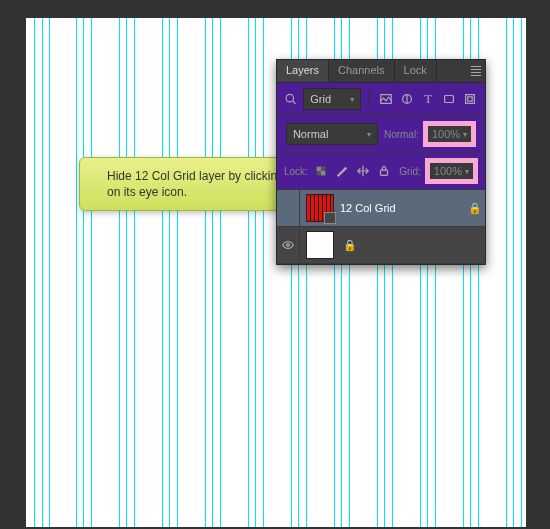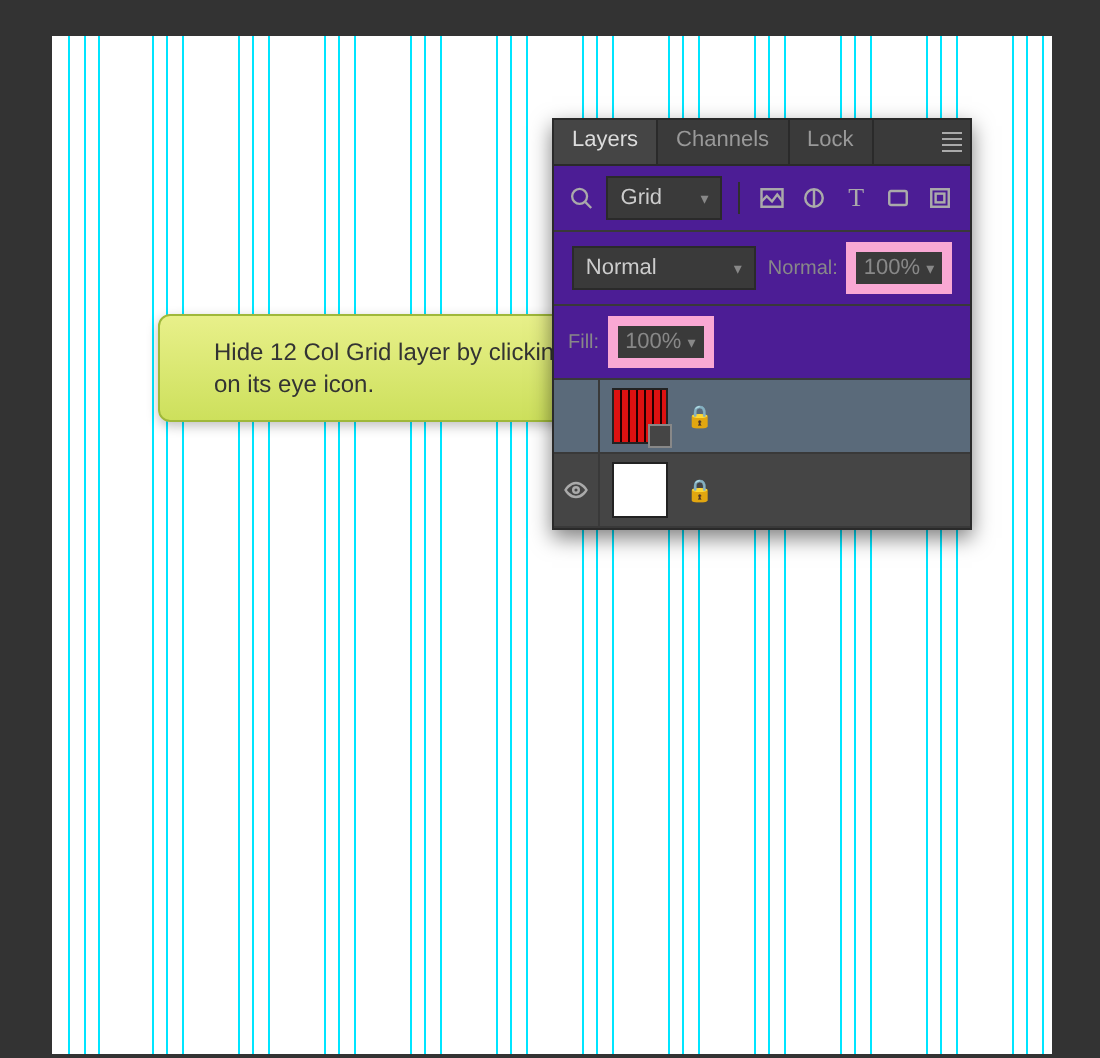--- a/index.html
+++ b/index.html
@@ -151,35 +151,63 @@
       <div style="display:flex;align-items:center;gap:4px">
         <span class="lbl">Normal:</span>
         <div class="pct-box">
           <span>100%</span>
           <span class="chev">▾</span>
         </div>
       </div>
     </div>
 
     <div class="row lock">
+      <div class="lock-icons">
+        <span class="lbl">Lock:</span>
+        <div class="ico">
+            <svg class="i" viewBox="0 0 16 16">
+              <rect x="3" y="3" width="5" height="5" fill="#888" stroke="none"></rect>
+              <rect x="8" y="8" width="5" height="5" fill="#888" stroke="none"></rect>
+              <rect x="8" y="3" width="5" height="5" fill="#555" stroke="none"></rect>
+              <rect x="3" y="8" width="5" height="5" fill="#555" stroke="none"></rect>
+            </svg>
+          </div>
+        <div class="ico">
+            <svg class="i" viewBox="0 0 16 16">
+              <path d="M3 13l9-9 1 1-9 9z"></path>
+            </svg>
+          </div>
+        <div class="ico">
+            <svg class="i" viewBox="0 0 16 16">
+              <path d="M8 2v12M2 8h12M5 5l-3 3 3 3M11 5l3 3-3 3"></path>
+            </svg>
+          </div>
+        <div class="ico">
+            <svg class="i" viewBox="0 0 16 16">
+              <rect x="4" y="7" width="8" height="6" rx="1"></rect>
+              <path d="M6 7V5a2 2 0 014 0v2"></path>
+            </svg>
+          </div>
+      </div>
       <div style="display:flex;align-items:center;gap:4px">
-        <span class="lbl">Fill:</span>
+        <span class="lbl">Grid:</span>
         <div class="pct-box">
           <span>100%</span>
           <span class="chev">▾</span>
         </div>
       </div>
     </div>
 
     <div class="layers-list">
       <div class="layer-row sel">
         <div class="eye"></div>
         <div class="thumb grid">
             <div class="corner"></div>
           </div>
+        <div class="layer-name">12 Col Grid</div>
         <div class="layer-lock">🔒</div>
       </div>
       <div class="layer-row">
         <div class="eye">
             <svg class="i" viewBox="0 0 16 16">
               <path d="M2 8s2.2-4 6-4 6 4 6 4-2.2 4-6 4-6-4-6-4z"></path>
               <circle cx="8" cy="8" r="1.6"></circle>
             </svg>
           </div>
         <div class="thumb bg"></div>

